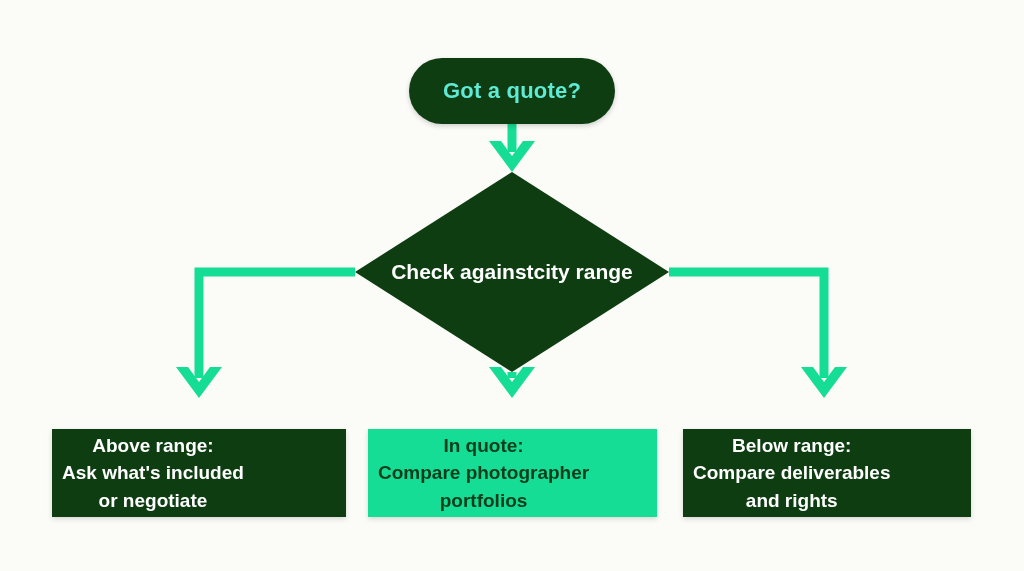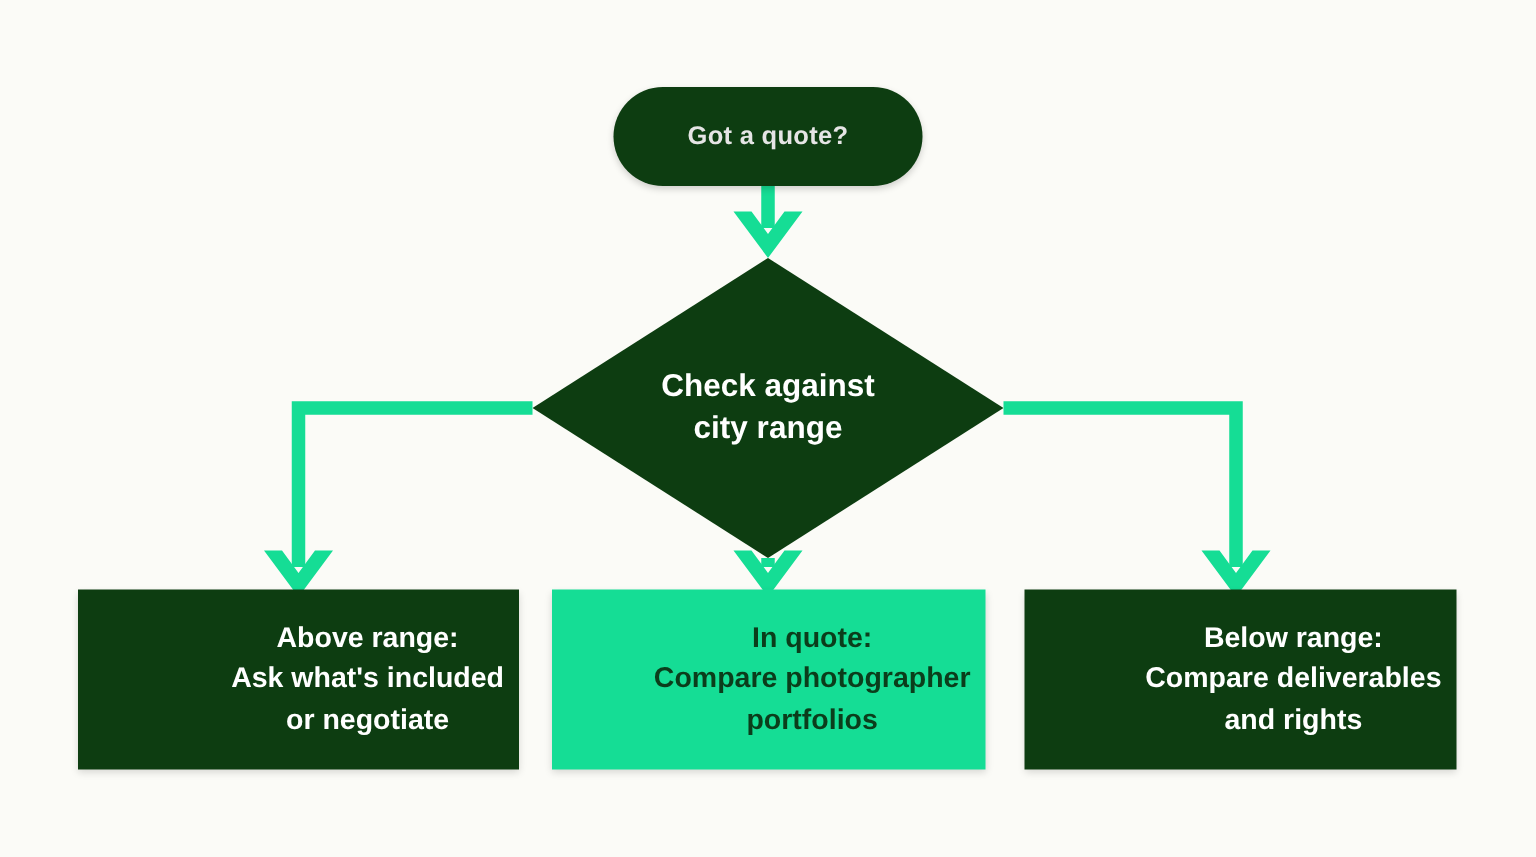--- a/index.html
+++ b/index.html
@@ -37,22 +37,22 @@
     width: 206px;
     height: 66px;
     background: #0d3d11;
     border-radius: 33px;
     display: flex;
     align-items: center;
     justify-content: center;
     box-shadow: 0 2px 5px rgba(0,0,0,0.18);
   }
   .node-pill .label {
-    color: #e5e5e5;
-    font-size: 17px;
+    color: #5eead4;
+    font-size: 22px;
     font-weight: 700;
     letter-spacing: 0.2px;
     text-align: center;
     line-height: 1.2;
   }
 
   
   .node-diamond {
     position: absolute;
     left: 355px;
@@ -65,37 +65,37 @@
     inset: 0;
     background: #0d3d11;
     clip-path: polygon(50% 0%, 100% 50%, 50% 100%, 0% 50%);
   }
   .node-diamond .label {
     position: absolute;
     inset: 0;
     display: flex;
     align-items: center;
     justify-content: center;
-    flex-direction: column;
+    flex-direction: row;
     color: #ffffff;
     font-size: 21px;
     font-weight: 700;
     line-height: 1.35;
     text-align: center;
     pointer-events: none;
   }
 
   
   .node-box {
     position: absolute;
-    top: 393px;
-    height: 120px;
+    top: 429px;
+    height: 88px;
     display: flex;
     align-items: center;
-    justify-content: flex-end;
+    justify-content: flex-start;
     box-shadow: 0 2px 5px rgba(0,0,0,0.15);
   }
   .node-box .label {
     font-size: 19px;
     font-weight: 700;
     line-height: 1.45;
     text-align: center;
     padding: 0 10px;
     white-space: pre-line;
   }

